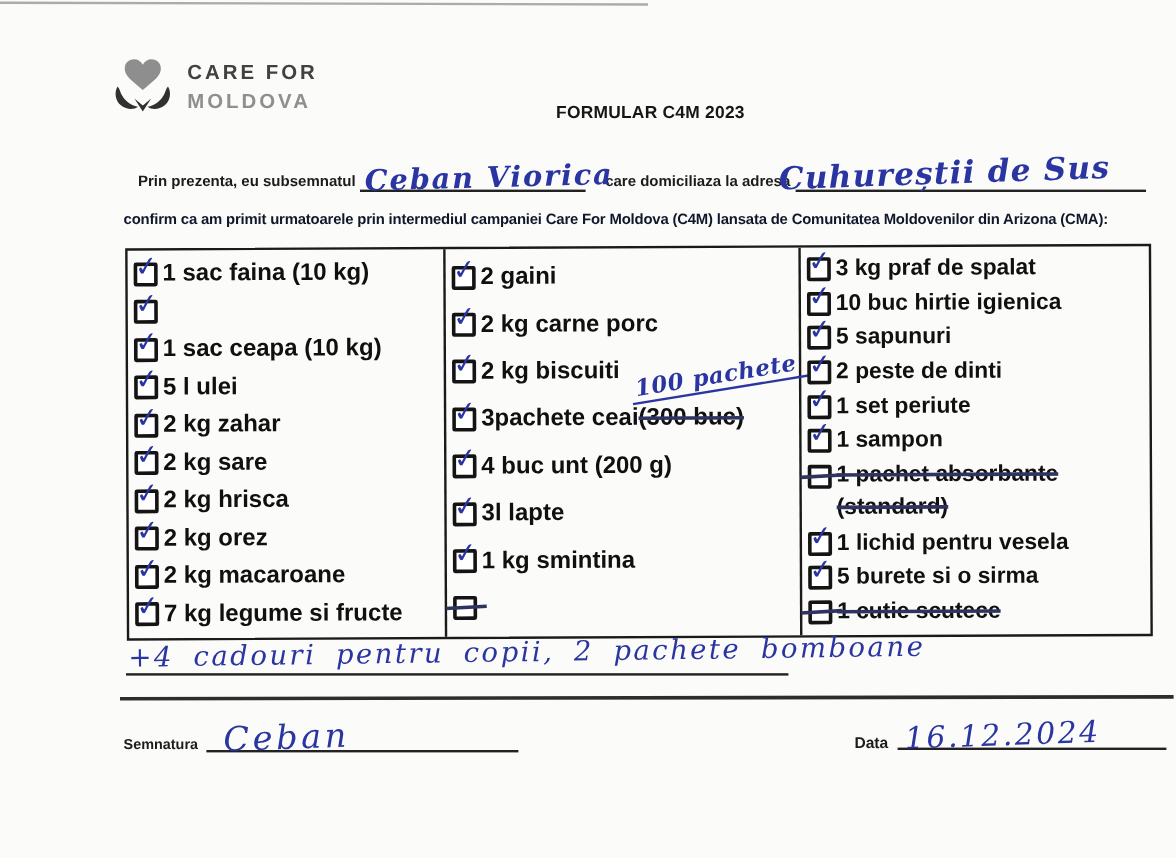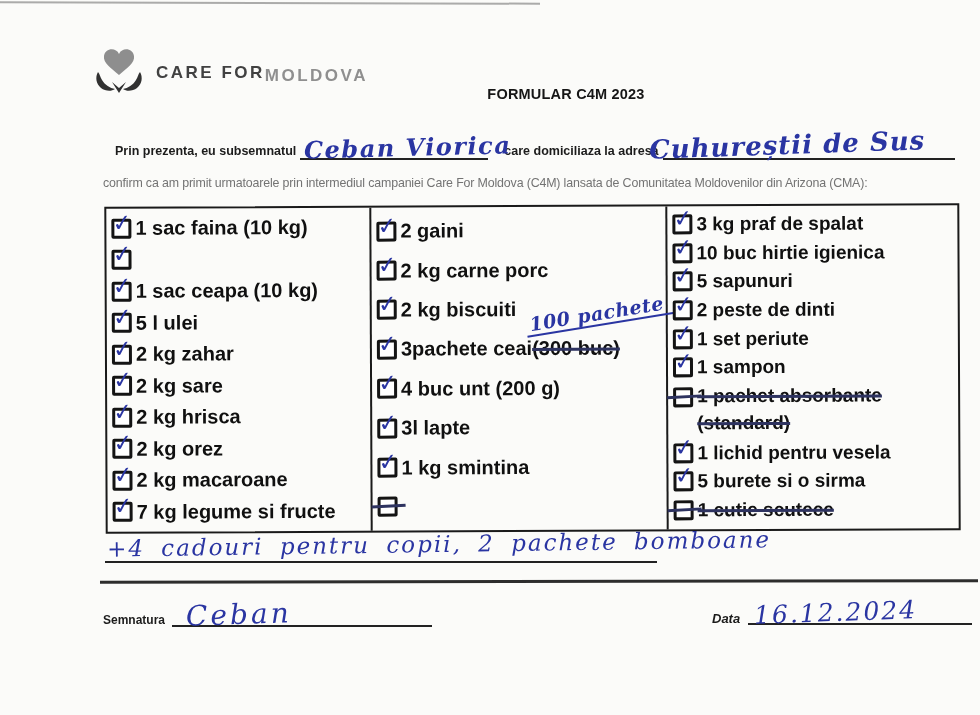--- a/index.html
+++ b/index.html
@@ -9,37 +9,37 @@
     font-family:"Liberation Sans",sans-serif;
     color:#1c1c1c;
   }
   .abs{position:absolute;}
 
   
   .scan-artifact{left:0;top:2px;width:540px;height:2px;background:#4a4a4a;opacity:.45;transform:rotate(.15deg);}
 
   
   .logo{left:92px;top:44px;display:flex;align-items:center;gap:10px;}
-  .logo-text{display:flex;flex-direction:row;line-height:1;align-items:center;}
+  .logo-text{display:flex;flex-direction:column;line-height:1;}
   .logo-l1{font-weight:bold;font-size:17px;letter-spacing:2.5px;color:#414141;}
   .logo-l2{font-weight:bold;font-size:17px;letter-spacing:2.5px;color:#8f8f8f;margin-top:7px;}
 
   
-  .form-title{left:396px;top:86px;width:340px;text-align:center;font-weight:bold;font-size:14.5px;color:#161616;letter-spacing:.2px;}
+  .form-title{left:372px;top:86px;width:340px;text-align:center;font-weight:bold;font-size:14.5px;color:#161616;letter-spacing:.2px;}
 
   
   .intro1{left:103px;top:138px;width:860px;font-weight:bold;font-size:12.5px;white-space:nowrap;display:flex;align-items:flex-end;}
   .intro1 .lbl{padding-bottom:2px;padding-left:12px;}
   .fill{display:inline-block;border-bottom:2px solid #222;position:relative;height:20px;margin:0 4px;}
   .fill-name{width:188px;}
   .fill-addr{width:292px;}
   .hw{font-family:"DejaVu Serif",serif;font-style:italic;color:var(--ink,#2a35a2);white-space:nowrap;}
   .hw-name{position:absolute;left:4px;bottom:-4px;font-size:24px;letter-spacing:1.5px;transform:rotate(-1.5deg);}
   .hw-addr{position:absolute;left:-14px;bottom:-2px;font-size:26px;letter-spacing:1px;transform:rotate(-2deg);}
-  .intro2{left:103px;top:176px;width:876px;font-weight:normal;font-size:12.4px;letter-spacing:-.15px;white-space:nowrap;color:#737373;}
+  .intro2{left:103px;top:176px;width:876px;font-weight:bold;font-size:12.4px;letter-spacing:-.15px;white-space:nowrap;color:#0f172a;}
 
   
   .table{left:105px;top:205px;width:851px;height:323px;border:2px solid #1a1a1a;background:transparent;
          display:grid;grid-template-columns:263px 296px 1fr;transform:rotate(-.25deg);}
   .col{padding:4px 0 0 5px;}
   .col + .col{border-left:2px solid #1a1a1a;}
   .item{display:flex;align-items:center;position:relative;font-weight:600;color:#101010;white-space:nowrap;}
   .col1 .item{height:31.5px;font-size:20px;}
   .col2 .item{height:39.4px;font-size:20px;}
   .col3 .item{height:28.6px;font-size:19px;}
@@ -61,21 +61,21 @@
   .note-line{left:105px;top:561px;width:552px;height:2px;background:#222;}
   .hw-note{left:107px;top:531px;font-size:23px;letter-spacing:2px;word-spacing:7px;transform:rotate(-.8deg);}
 
   
   .big-rule{left:100px;top:580px;width:878px;height:2.5px;background:#2d2d2d;transform:rotate(-.1deg);}
 
   
   .sig-label{left:103px;top:613px;font-weight:bold;font-size:12px;}
   .sig-line{left:172px;top:601px;width:260px;height:24px;border-bottom:2px solid #222;}
   .hw-sig{position:absolute;left:14px;bottom:-6px;font-size:28px;letter-spacing:3px;transform:rotate(-2deg);}
-  .date-label{left:712px;top:611px;font-weight:bold;font-size:13px;font-style:italic;}
+  .date-label{left:712px;top:611px;font-weight:bold;font-size:13px;}
   .date-line{left:748px;top:599px;width:224px;height:24px;border-bottom:2px solid #222;}
   .hw-date{position:absolute;left:6px;bottom:-4px;font-size:25px;letter-spacing:2px;transform:rotate(-2deg);}
 </style>
 </head>
 <body style="--ink: #2a35a2; --ink-dark: #2e3360;">
 
 <div class="abs scan-artifact"></div>
 
 <div class="abs logo">
   <span>

